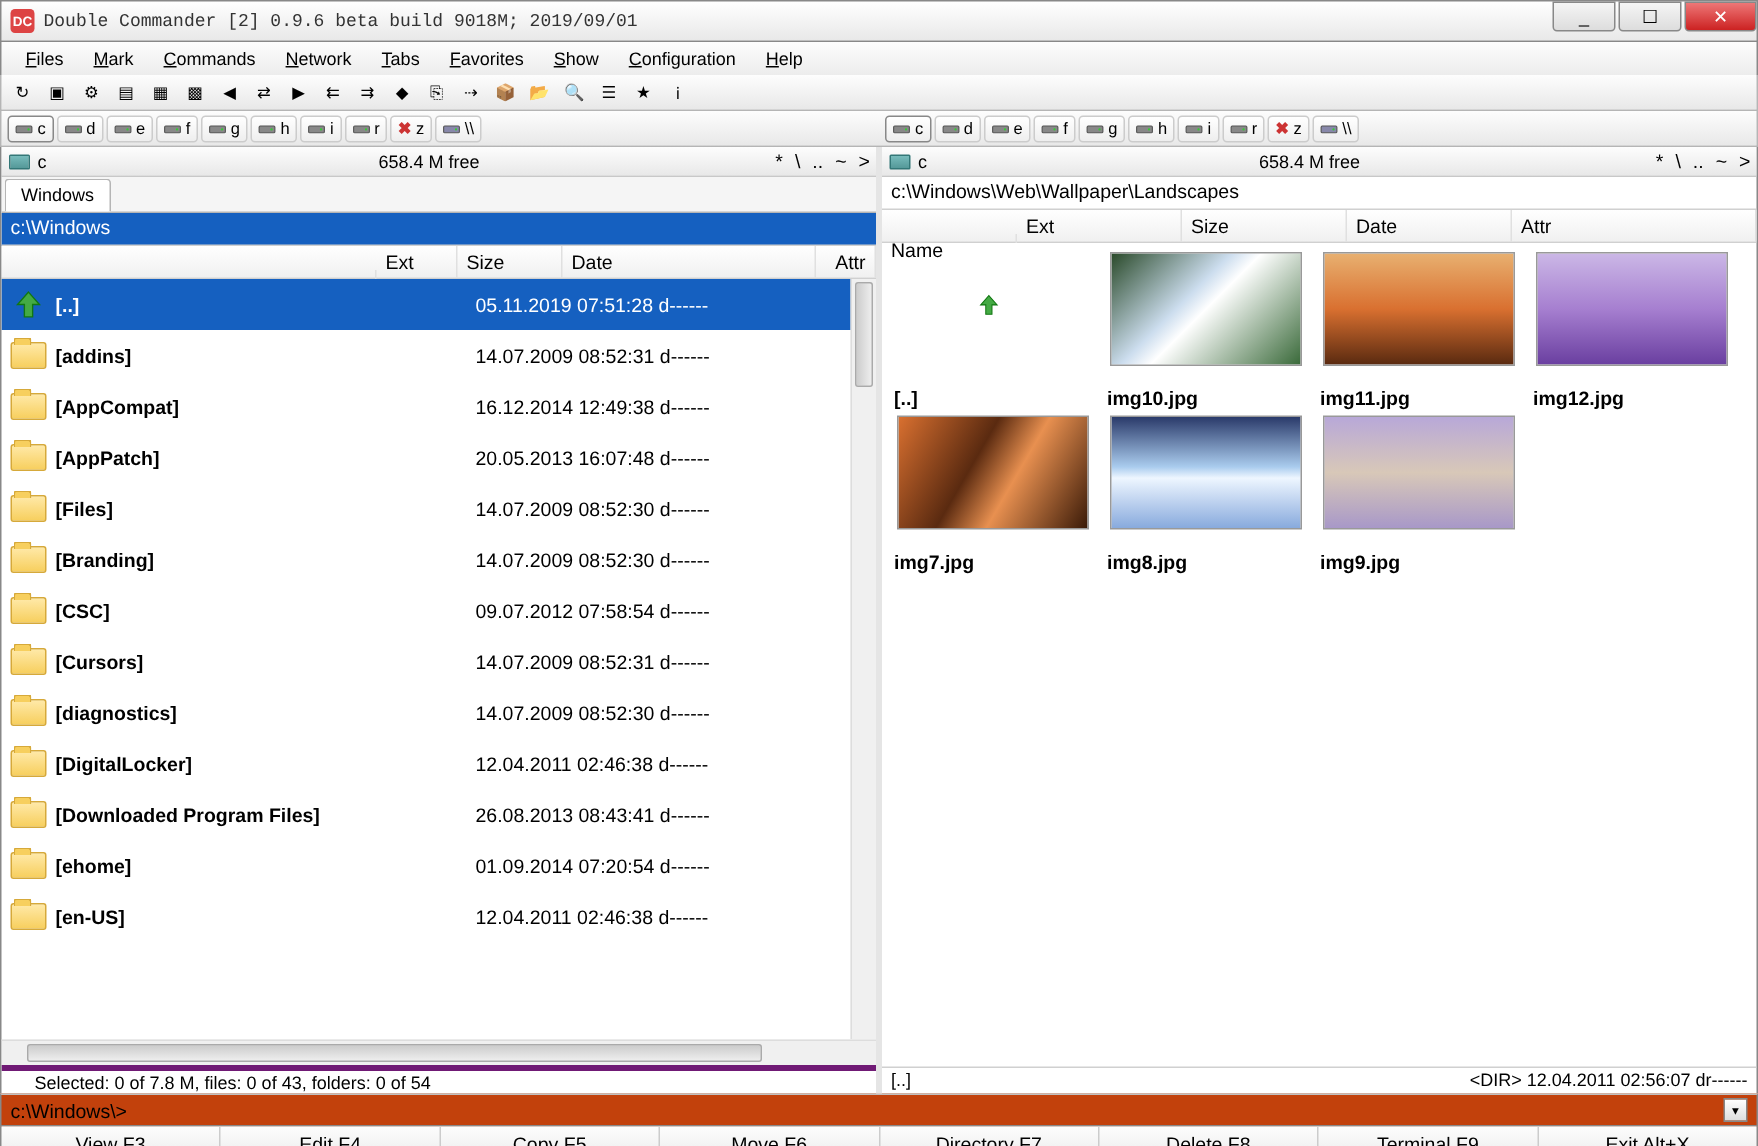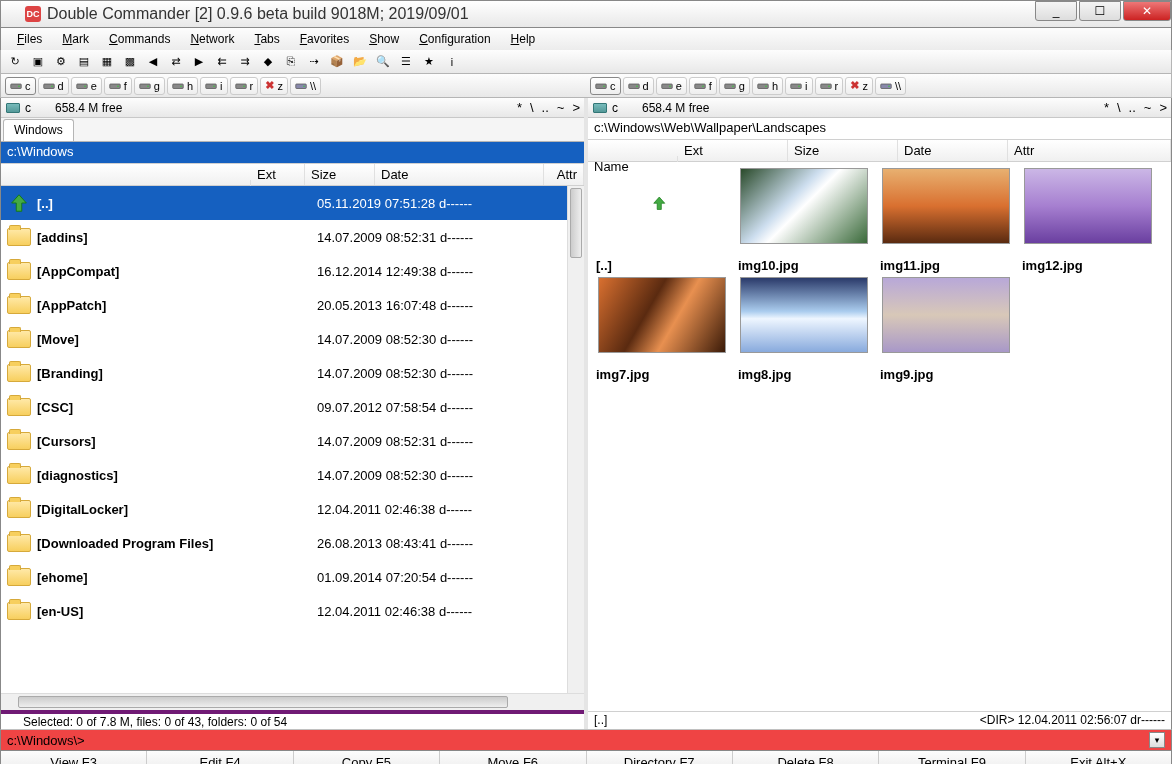--- a/index.html
+++ b/index.html
@@ -1,21 +1,21 @@
 <!DOCTYPE html>
 <html><head>
 <meta charset="utf-8">
 <style>
 * { box-sizing: border-box; margin: 0; padding: 0; font-family: "Segoe UI", Tahoma, sans-serif; }
 body { width: 1172px; height: 764px; background: #fff; font-size: 12px; overflow: hidden; }
 
 
 .titlebar { height: 28px; background: linear-gradient(to bottom, #fff 0%, #e8e8e8 100%); border: 1px solid #888; display: flex; align-items: center; padding-left: 6px; }
-.titlebar .icon { width: 16px; height: 16px; background: #d44; border-radius: 3px; margin-right: 6px; display: flex; align-items: center; justify-content: center; font-size: 9px; color: #fff; font-weight: bold; margin-left: 18px; }
-.titlebar .title { flex: 1; font-size: 16px; color: #333; }
+.titlebar .icon { width: 16px; height: 16px; background: #d44; border-radius: 3px; margin-right: 6px; display: flex; align-items: center; justify-content: center; font-size: 9px; color: #fff; font-weight: bold; }
+.titlebar .title { flex: 1; font-size: 12px; color: #333; font-family: Liberation Mono, monospace; }
 .titlebar .winbtns { display: flex; height: 100%; }
 .titlebar .winbtn { width: 42px; height: 20px; border: 1px solid #888; margin-left: 2px; background: linear-gradient(to bottom,#f5f5f5,#ddd); display: flex; align-items: center; justify-content: center; border-radius: 0 0 3px 3px; font-family: sans-serif; }
 .titlebar .winbtn.close { background: linear-gradient(to bottom,#e77,#c22); color:#fff; width: 48px; }
 
 
 .menubar { height: 22px; background: linear-gradient(to bottom,#fdfdfd,#ececec); border-left:1px solid #888; border-right:1px solid #888; display: flex; align-items: center; padding: 0 8px; gap: 4px; }
 .menubar .menuitem { padding: 2px 8px; cursor: default; }
 .menubar .menuitem u { text-decoration: underline; }
 
 
@@ -32,21 +32,21 @@
 
 .panels { display: flex; height: 631px; border-left:1px solid #888; border-right:1px solid #888; }
 .panel { flex: 1; display: flex; flex-direction: column; border: 0; overflow:hidden; }
 .panel.left { border-right: 4px solid #e5e5e5; }
 
 
 .freebar { height: 20px; background: linear-gradient(to bottom,#fdfdfd,#e8e8e8); display: flex; align-items: center; padding: 0 4px; border-bottom: 1px solid #c8c8c8; font-size: 12px; }
 .freebar .drvicon { width:16px; height:16px; margin-right:4px; display:flex; align-items:center; justify-content:center; }
 .freebar .drvicon div { width:14px; height:10px; background:linear-gradient(to bottom,#7bb,#599); border:1px solid #377; border-radius:1px; }
 .freebar .drvlabel { width: 30px; }
-.freebar .free { flex: 1; }
+.freebar .free { flex: 1; text-align: center; }
 .freebar .navbtns { display: flex; gap: 8px; font-size: 13px; }
 .freebar .navbtns span { cursor: default; }
 
 
 .panetabs { height: 24px; display: flex; align-items: flex-end; background: #f5f5f5; padding: 0 2px; border-bottom:1px solid #b5b5b5; }
 .panetab { height: 22px; padding: 3px 10px 0; border: 1px solid #b5b5b5; border-bottom: none; background: #fff; border-radius: 3px 3px 0 0; font-size: 12px; margin-right: 2px; margin-top: 19px; }
 .panetab.inactive { background: #eee; height: 20px; }
 
 
 .pathbar { height: 22px; padding: 2px 6px; font-size: 13px; border-bottom: 1px solid #d0d0d0; }
@@ -83,21 +83,21 @@
 .thumbgrid .label { align-self: flex-start; padding-left: 4px; margin-top:8px; }
 .thumbimg { width:128px; height:76px; border:1px solid #999; }
 
 
 .selbar { height: 19px; padding: 1px 22px; font-size: 12px; border-top:4px solid #701a75; }
 .statline { height: 18px; padding:1px 6px; font-size:12px; border-top:1px solid #d0d0d0; display:flex; }
 .statline .sl { }
 .statline .sr { margin-left:auto;text-align:right; }
 
 
-.cmdline { height: 22px; border:1px solid #888; border-top:1px solid #c0c0c0; display:flex; align-items:center; padding:0 6px; font-size:13px; background:#ef4444; }
+.cmdline { height: 22px; border:1px solid #888; border-top:1px solid #c0c0c0; display:flex; align-items:center; padding:0 6px; font-size:13px; background:#c2410c; }
 .cmdline .prompt { }
 .cmdline .combo { margin-left:auto; width:16px; height:16px; border:1px solid #888; background:linear-gradient(to bottom,#fff,#ddd); display:flex; align-items:center; justify-content:center; font-size:9px; }
 
 
 .fkeys { height: 24px; border:1px solid #888; border-top:none; display:flex; background:linear-gradient(to bottom,#fdfdfd,#eaeaea); font-size:13px; }
 .fkeys .fk { flex:1; display:flex; align-items:center; justify-content:center; border-right:1px solid #ccc; }
 .fkeys .fk:last-child { border-right:none; }
 
 
 .col.name { flex:0 0 250px;margin-top:16px; }
@@ -371,21 +371,21 @@
             <span class="name">[AppPatch]</span>
             <span class="ext"></span>
             <span class="size">
               <dir><span class="date">20.05.2013 16:07:48 d------</span></dir>
             </span>
           </div>
           <div class="row">
             <span class="icon">
               <div class="folder-icon"></div>
             </span>
-            <span class="name">[Move]</span>
+            <span class="name">[Files]</span>
             <span class="ext"></span>
             <span class="size">
               <dir><span class="date">14.07.2009 08:52:30 d------</span></dir>
             </span>
           </div>
           <div class="row">
             <span class="icon">
               <div class="folder-icon"></div>
             </span>
             <span class="name">[Branding]</span>

